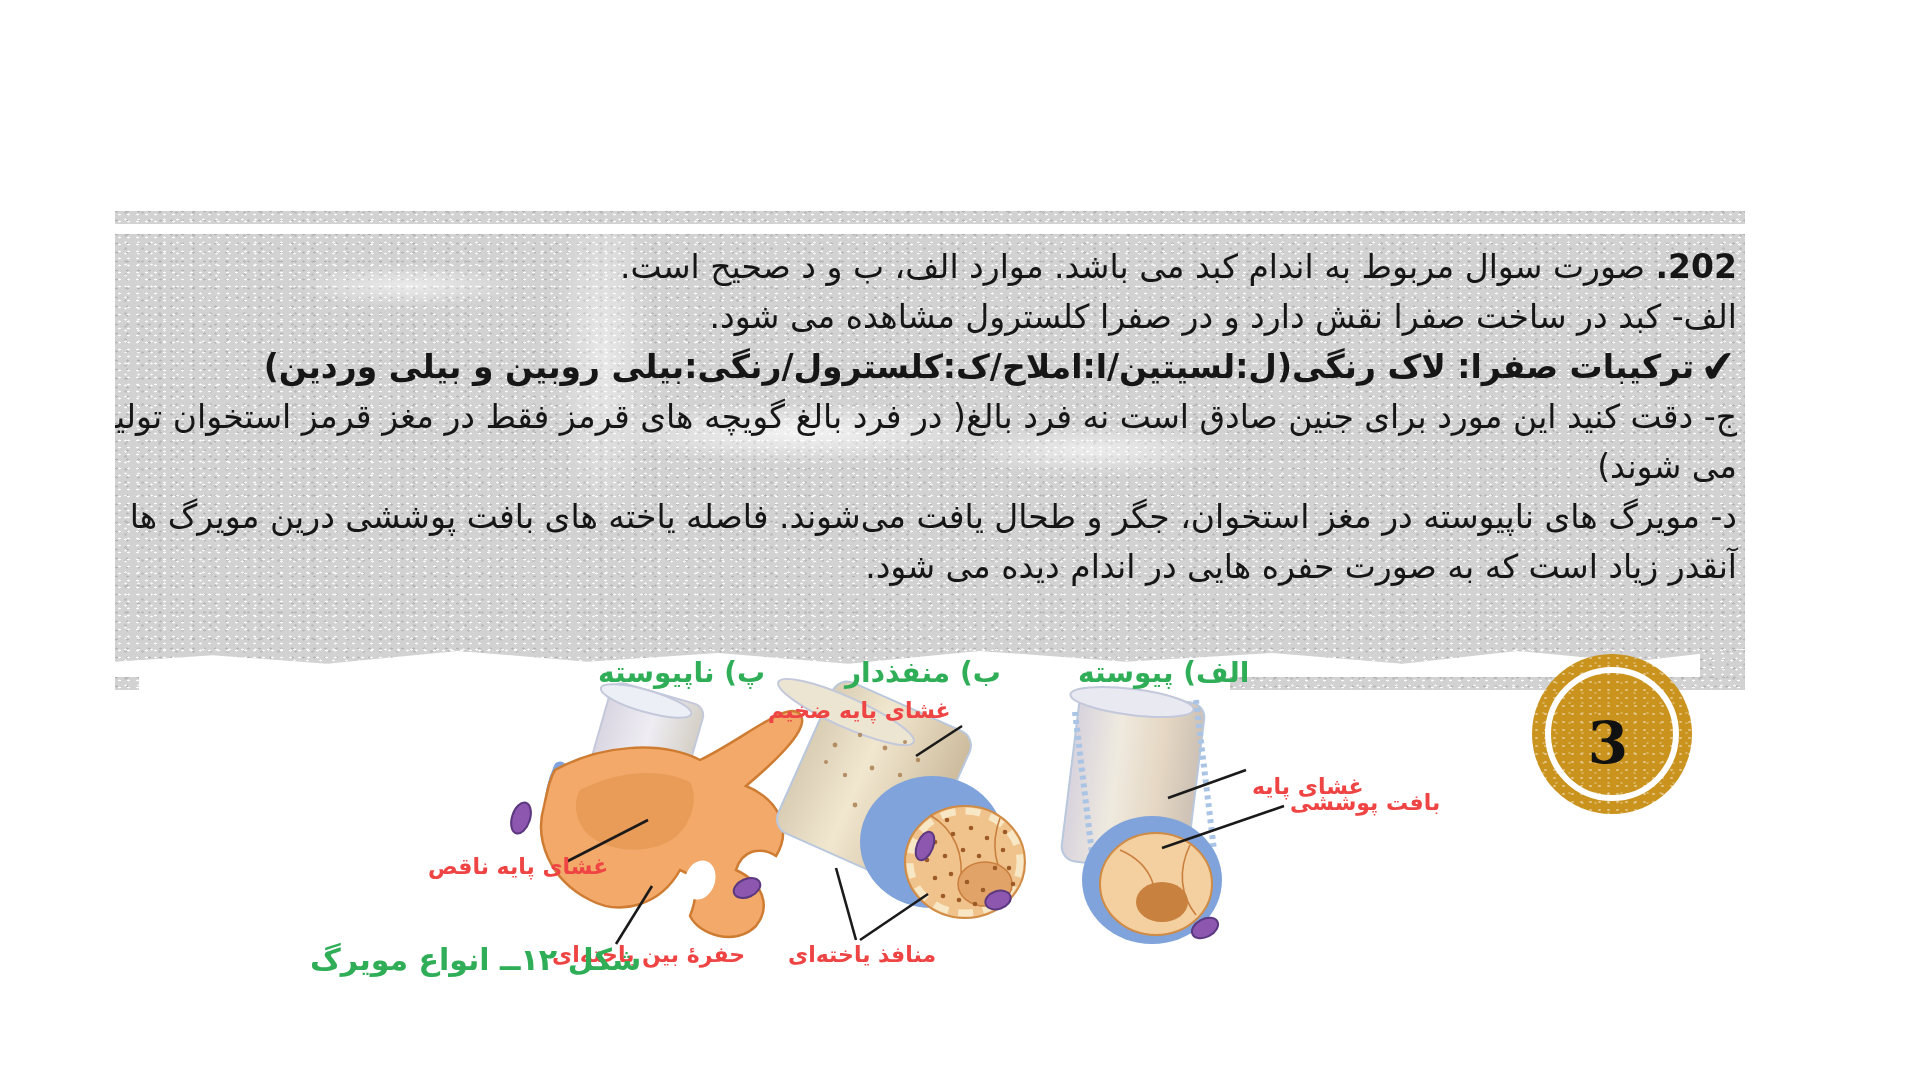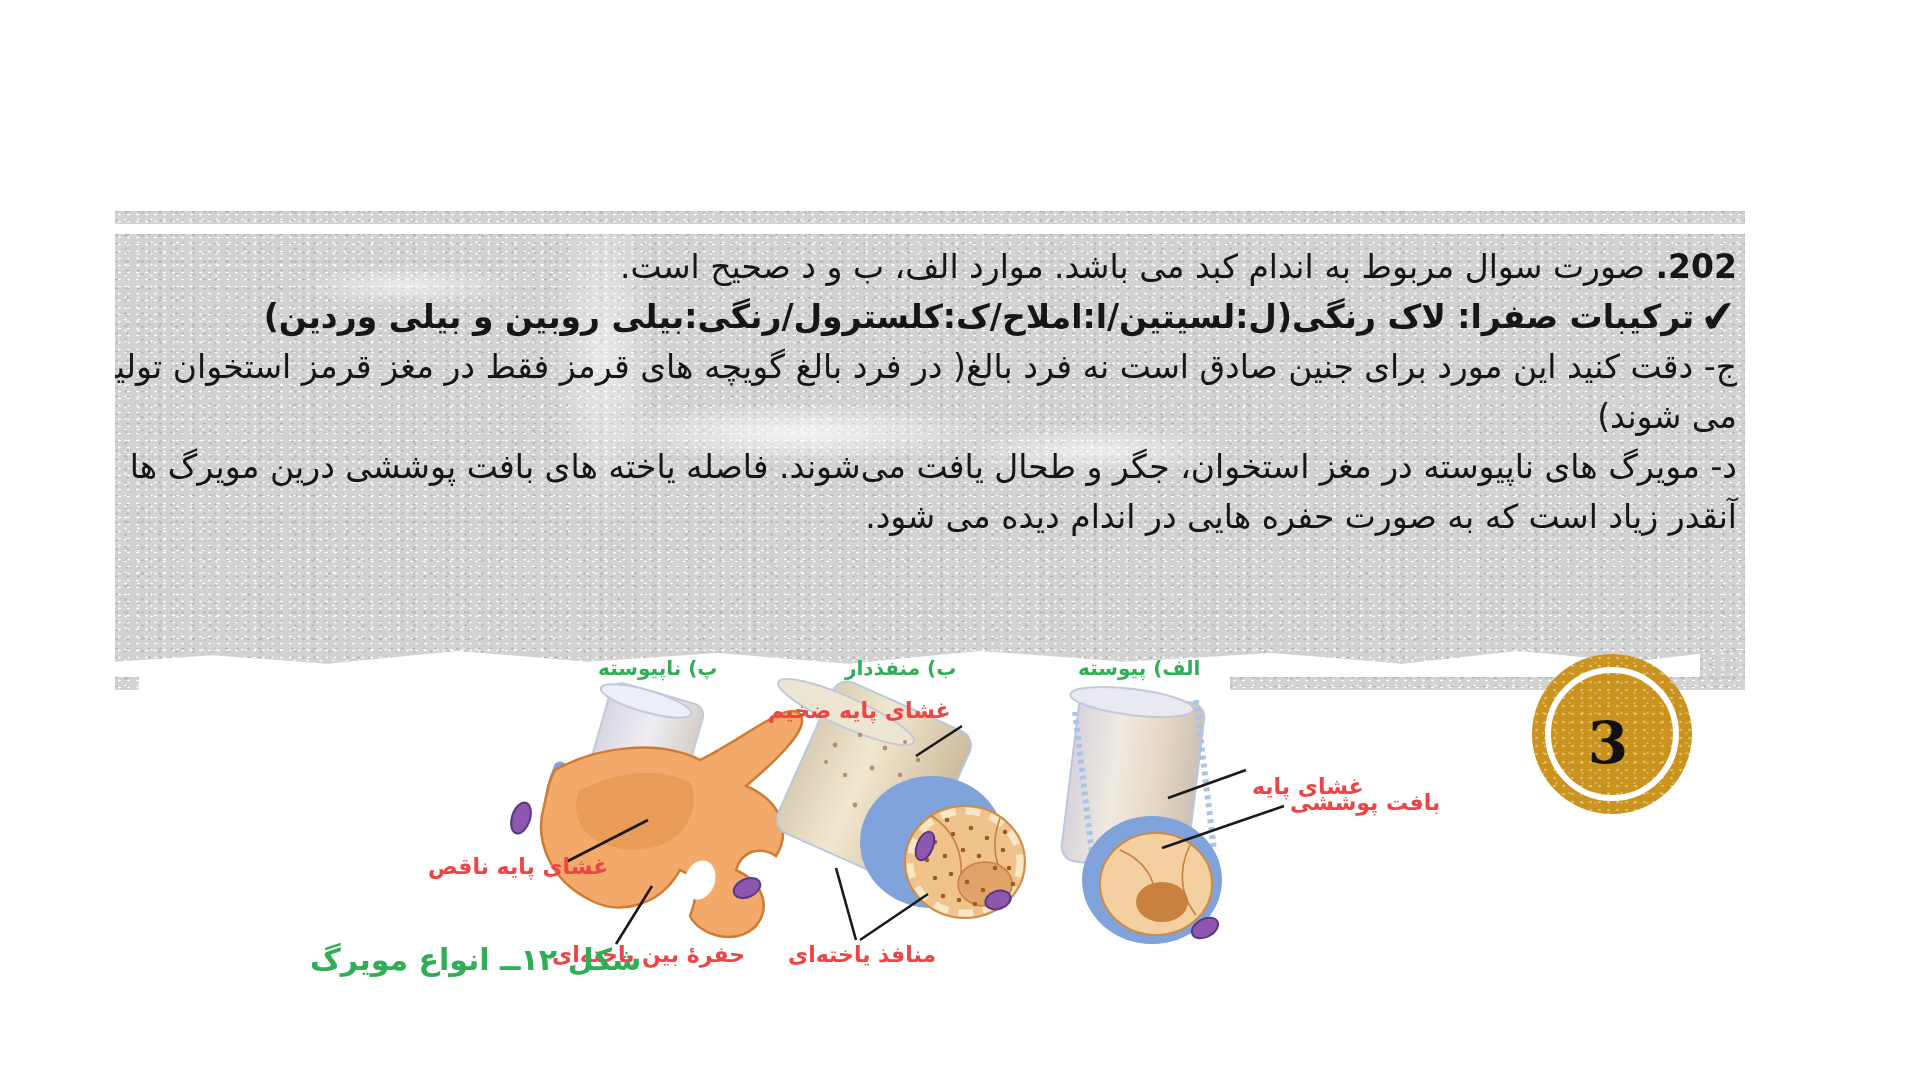--- a/index.html
+++ b/index.html
@@ -37,21 +37,21 @@
     position:absolute;inset:0;direction:rtl;text-align:right;
     padding:8px 8px 0 20px;box-sizing:border-box;
     color:#161616;font-size:33px;line-height:50px;
   }
   .qline{white-space:nowrap;text-align:right;}
   .qline .qnum{font-weight:bold;}
   .qline.bold{font-weight:bold;}
   .check{font-size:44px;vertical-align:-4px;display:inline-block;transform:rotate(-6deg);
          margin-left:6px;}
   
-  .tlabel{color:#2fae57;font-weight:bold;font-size:20px;direction:rtl;white-space:nowrap;text-align:center;}
+  .tlabel{color:#2fae57;font-weight:bold;font-size:28px;direction:rtl;white-space:nowrap;text-align:center;}
   .ann{color:#ef4444;font-weight:bold;font-size:22px;direction:rtl;white-space:nowrap;}
   .caption{color:#2fae57;font-weight:bold;font-size:30px;direction:rtl;white-space:nowrap;}
   
   .badge{
     left:1532px;top:654px;width:160px;height:160px;border-radius:50%;
     background-color:#c9931d;
     background-image:radial-gradient(rgba(255,255,255,.45) 1px, rgba(255,255,255,0) 1.5px),
                      radial-gradient(rgba(255,255,255,.3) 1px, rgba(255,255,255,0) 1.4px);
     background-size:9px 8px,13px 10px;background-position:0 0,5px 4px;
     z-index:30;
@@ -70,20 +70,21 @@
 
 <div class="abs noise strip-top"></div>
 <div class="abs noise frag-left"></div>
 <div class="abs noise frag-right"></div>
 <div class="abs noise frag-badge"></div>
 
 <div class="abs noise main-block">
   <div class="blotches"></div>
   <div class="qtext">
     <div class="qline"><span class="qnum">202.</span> <span>صورت سوال مربوط به اندام کبد می باشد. موارد الف، ب و د صحیح است.</span></div>
+    <div class="qline">الف- کبد در ساخت صفرا نقش دارد و در صفرا کلسترول مشاهده می شود.</div>
     <div class="qline bold"><span class="check">✔</span><span>ترکیبات صفرا: لاک رنگی(ل:لسیتین/ا:املاح/ک:کلسترول/رنگی:بیلی روبین و بیلی وردین)</span></div>
     <div class="qline">ج- دقت کنید این مورد برای جنین صادق است نه فرد بالغ( در فرد بالغ گویچه های قرمز فقط در مغز قرمز استخوان تولید</div>
     <div class="qline">می شوند)</div>
     <div class="qline">د- مویرگ های ناپیوسته در مغز استخوان، جگر و طحال یافت می‌شوند. فاصله یاخته های بافت پوششی درین مویرگ ها</div>
     <div class="qline">آنقدر زیاد است که به صورت حفره هایی در اندام دیده می شود.</div>
   </div>
 </div>
 
 <svg class="abs art" viewBox="0 0 1920 1080">
   <defs>

